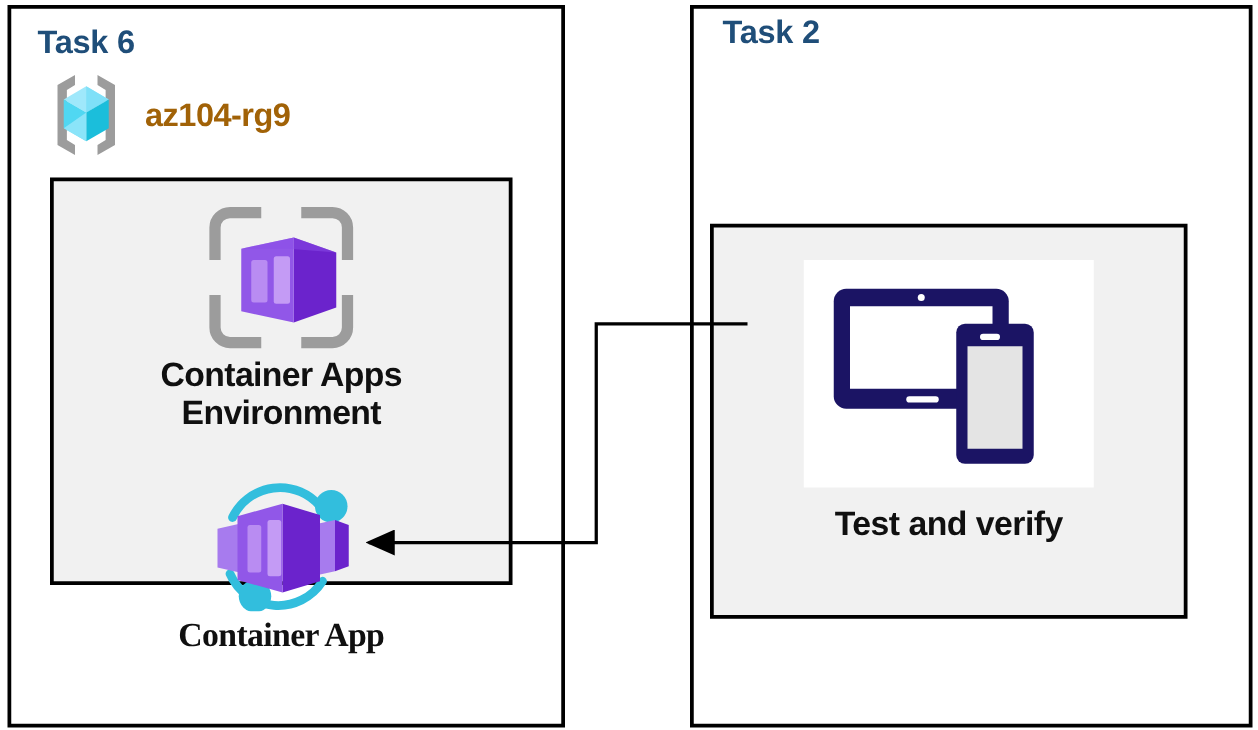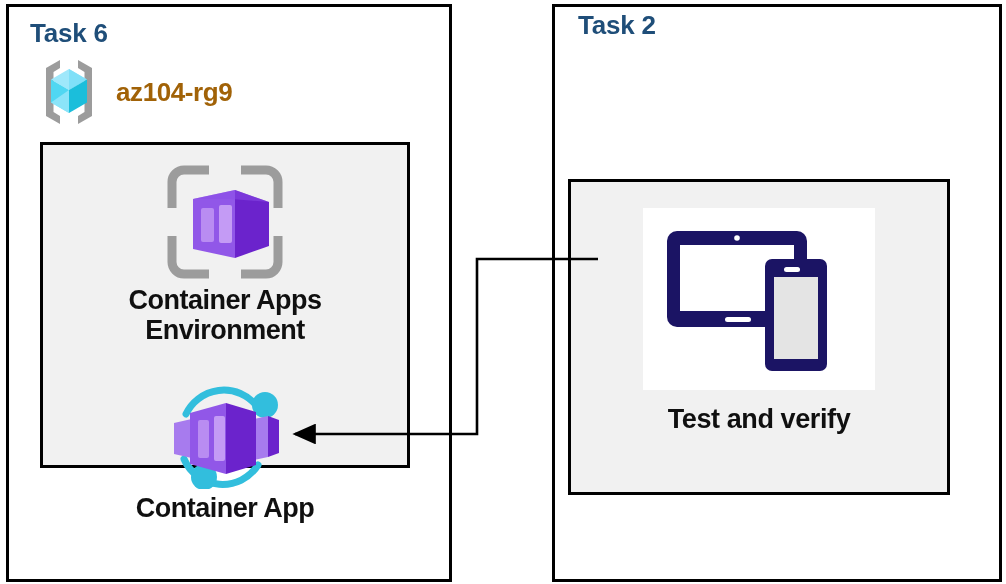--- a/index.html
+++ b/index.html
@@ -76,21 +76,21 @@
   .resource-label {
     font-size: 27px;
     font-weight: bold;
     color: #101010;
     line-height: 1.12;
     letter-spacing: -0.5px;
     margin-top: 4px;
   }
 
   #cae-resource  { top: 18px; }
-  #capp-resource { top: 238px; }
+  #capp-resource { top: 238px; font-family: Liberation Serif, serif; }
 
   .icon-wrap {
     display: flex;
     justify-content: center;
     align-items: center;
   }
 
   
   #test-resource {
     position: absolute;

